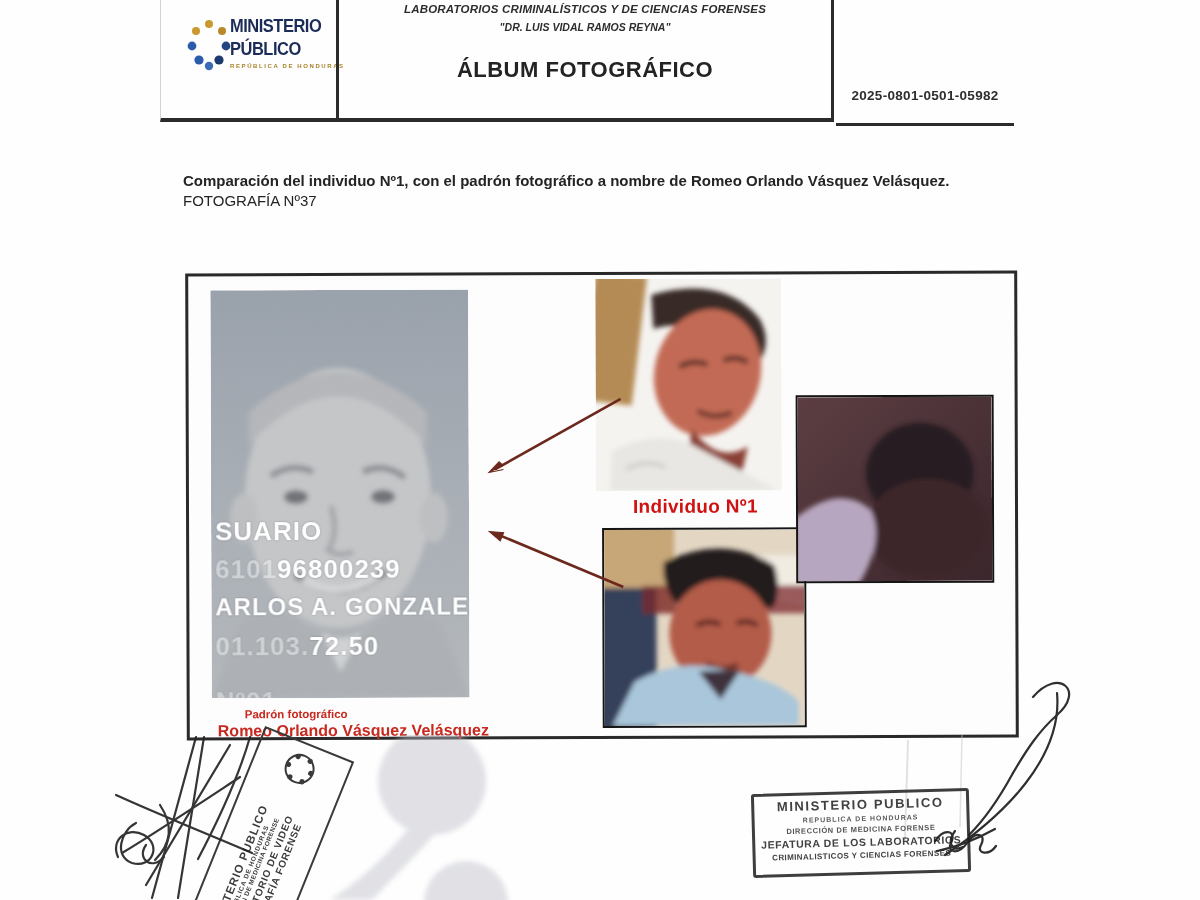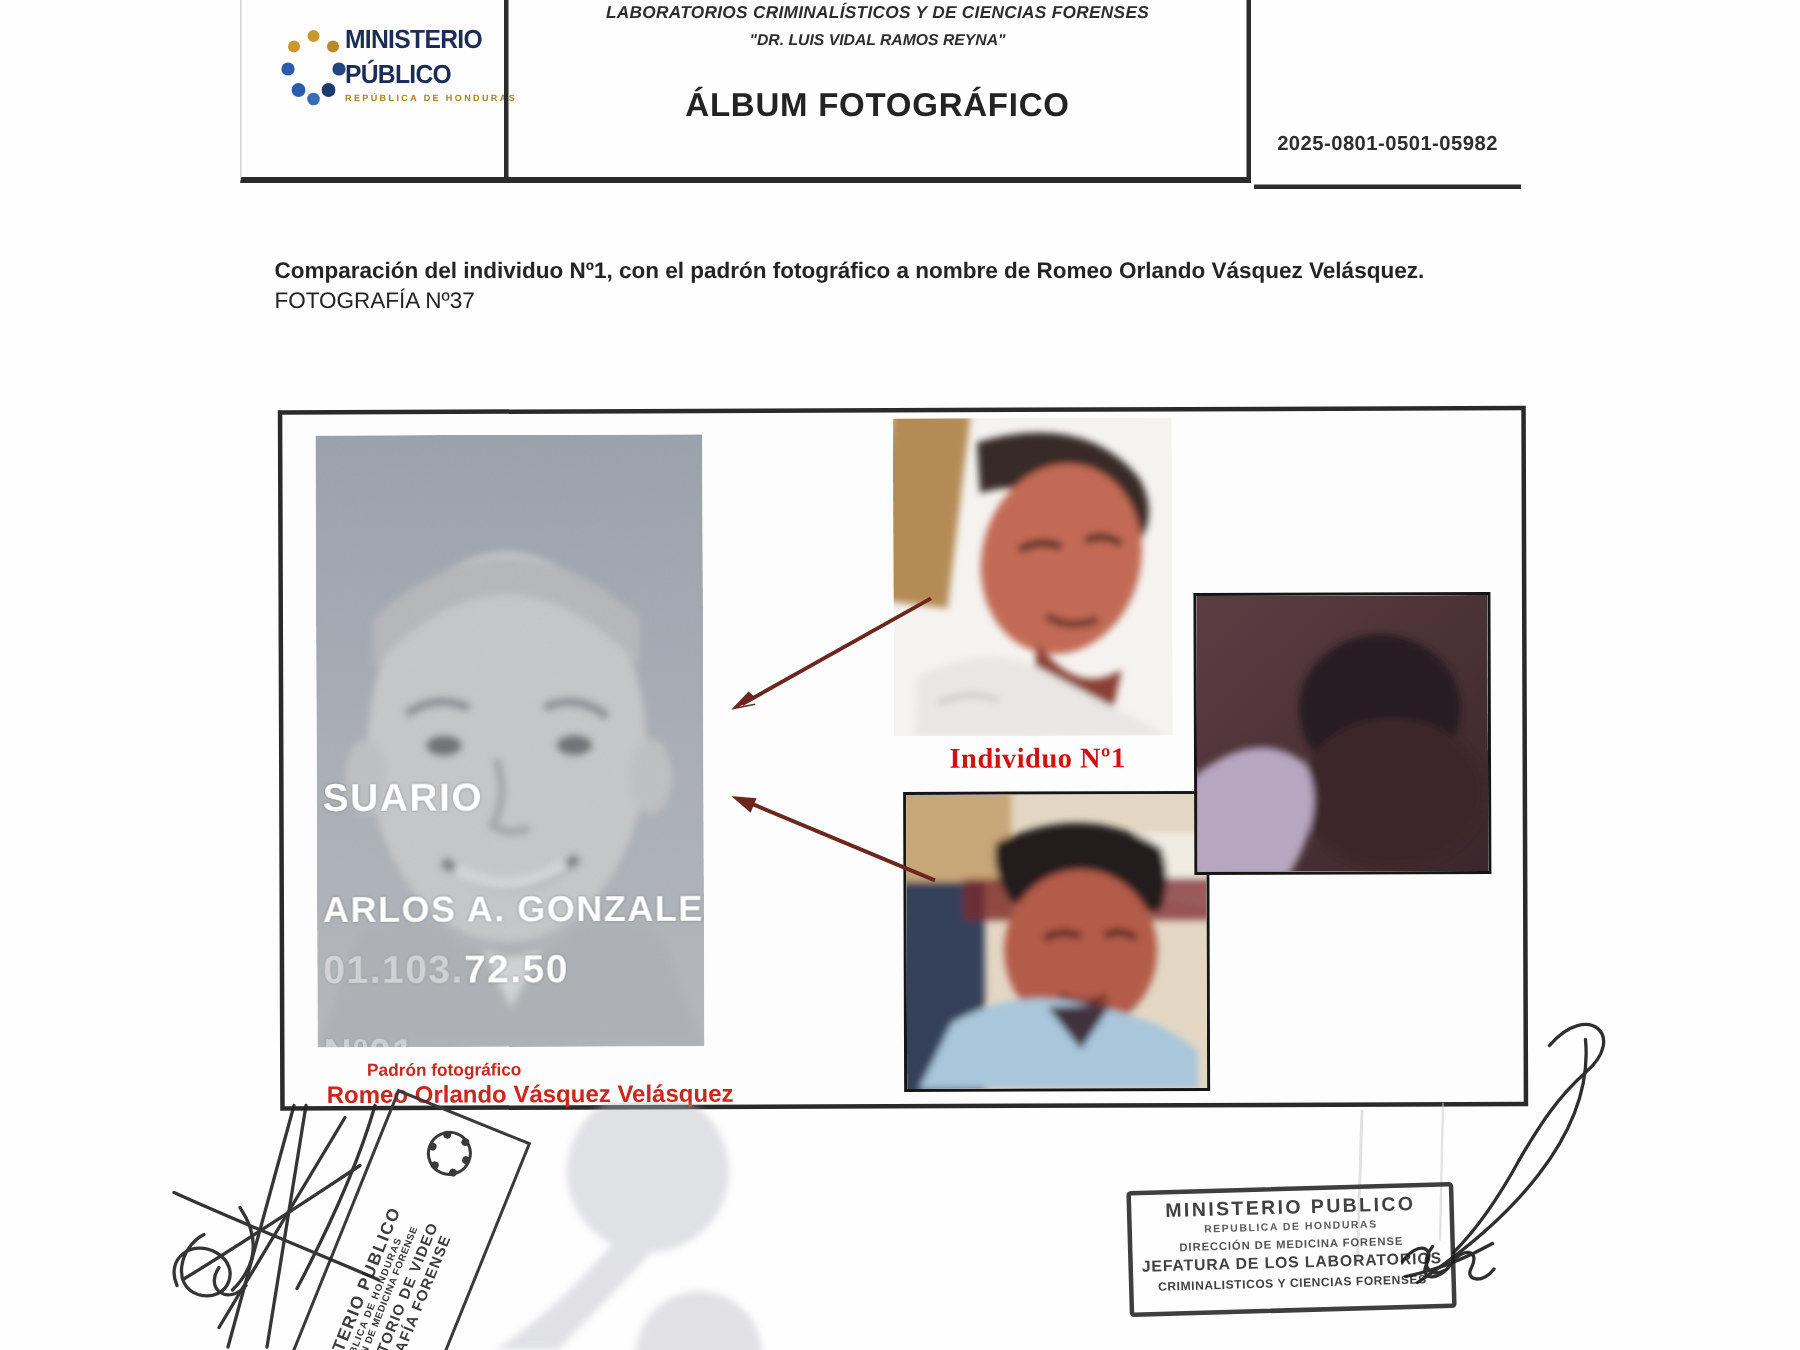--- a/index.html
+++ b/index.html
@@ -33,21 +33,21 @@
   .idphoto svg{position:absolute;inset:0;}
   .ov{position:absolute;left:4px;color:#fff;font-weight:bold;letter-spacing:1px;font-size:26px;
       text-shadow:0 0 2px rgba(60,60,70,.45);white-space:nowrap;filter:blur(.3px);}
   .ov1{top:226px;}
   .ov2{top:264px;}
   .ov3{top:303px;font-size:24px;}
   .ov4{top:341px;}
   .ov5{top:381px;opacity:.38;margin-top:15px;}
   .faint{opacity:.42;}
   .topphoto{position:absolute;left:407px;top:4px;width:186px;height:212px;overflow:hidden;}
-  .indlabel{position:absolute;left:444px;top:221px;font-size:19px;font-weight:bold;color:#cf1212;letter-spacing:.3px;font-family:Liberation Serif, serif;}
+  .indlabel{position:absolute;left:444px;top:221px;font-size:19px;font-weight:bold;color:#cf1212;letter-spacing:.3px;}
   .botphoto{position:absolute;left:413px;top:253px;width:200px;height:196px;border:2px solid #151515;overflow:hidden;}
   .rightphoto{position:absolute;left:607px;top:121px;width:194px;height:184px;border:2px solid #151515;overflow:hidden;}
   .arrows{position:absolute;inset:0;pointer-events:none;}
   .cap{position:absolute;left:28px;font-weight:bold;color:#c8281e;white-space:nowrap;}
   .cap1{top:432px;font-size:11.5px;padding-left:27px;}
   .cap2{top:446px;font-size:16px;}
   
   .rstamp{position:absolute;left:752px;top:791px;width:212px;height:78px;border:3px solid #3e3e3e;
           border-radius:3px;transform:rotate(-1.6deg);color:#414141;text-align:center;}
   .rs{position:absolute;left:0;right:0;font-weight:bold;white-space:nowrap;}
@@ -136,20 +136,21 @@
           <ellipse cx="172" cy="207" rx="12" ry="7" fill="#6f7277"></ellipse>
           <path d="M120 216 q8 28 -3 44 q11 8 25 2" stroke="#a2a5a9" stroke-width="5" fill="none"></path>
           <path d="M84 284 q44 34 90 -2" stroke="#7c7f84" stroke-width="7" fill="none"></path>
           <path d="M92 289 q36 22 74 -3" stroke="#d6d7d8" stroke-width="8" fill="none"></path>
           <path d="M28 332 Q70 310 98 340 L158 340 Q190 308 230 334 L258 408 L0 408 Z" fill="#aeb2b6"></path>
           <path d="M110 342 L129 382 L150 342 Q130 354 110 342 Z" fill="#d2d4d6"></path>
         </g>
         <rect width="258" height="408" filter="url(#grain)" opacity=".16"></rect>
       </svg>
       <div class="ov ov1">SUARIO</div>
+      <div class="ov ov2"><span class="faint">6101</span><span>96800239</span></div>
       <div class="ov ov3">ARLOS A. GONZALEZ</div>
       <div class="ov ov4"><span class="faint">01.103.</span><span>72.50</span></div>
       <div class="ov ov5">Nº01</div>
     </div>
 
     <div class="topphoto">
       <svg viewBox="0 0 186 212" preserveAspectRatio="none">
         <rect width="186" height="212" fill="#f5f3f0"></rect>
         <g filter="url(#soft)">
           <rect x="-8" y="-6" width="52" height="130" fill="#b58b54" transform="rotate(7 18 60)"></rect>

